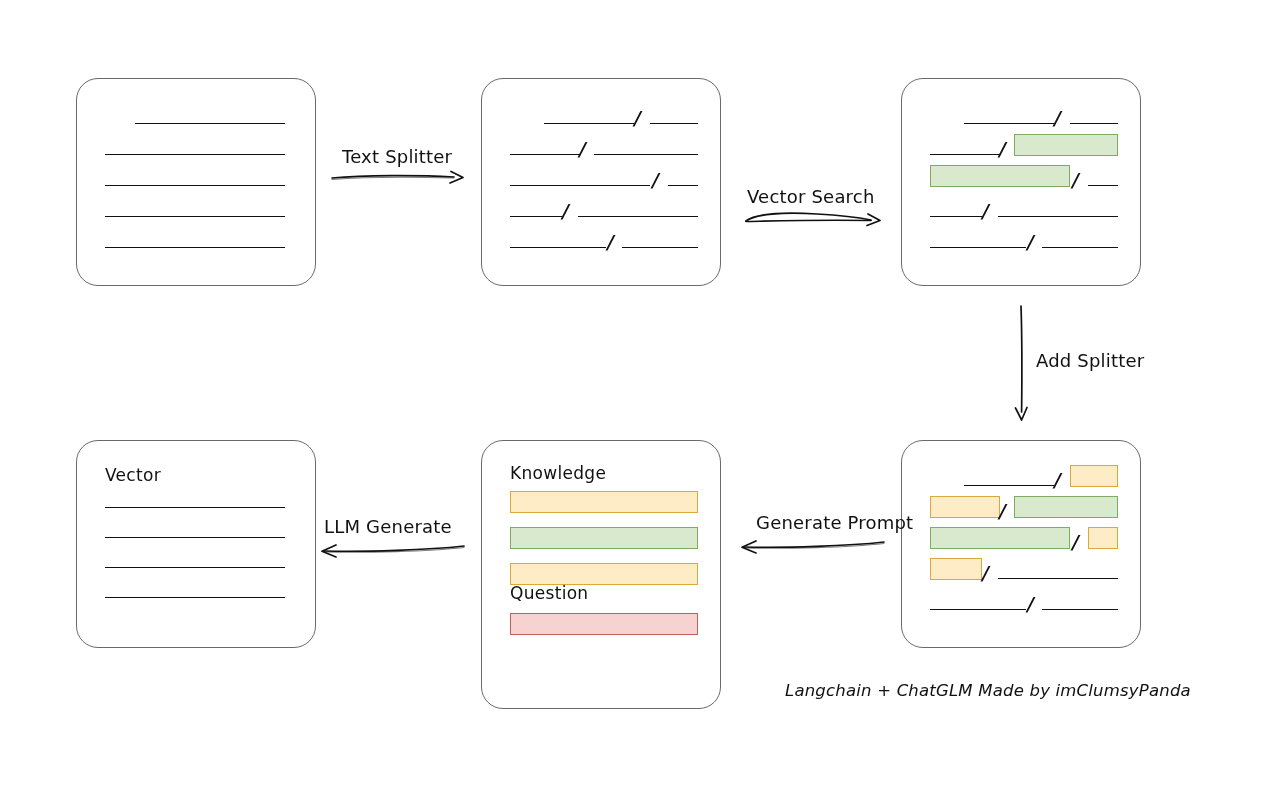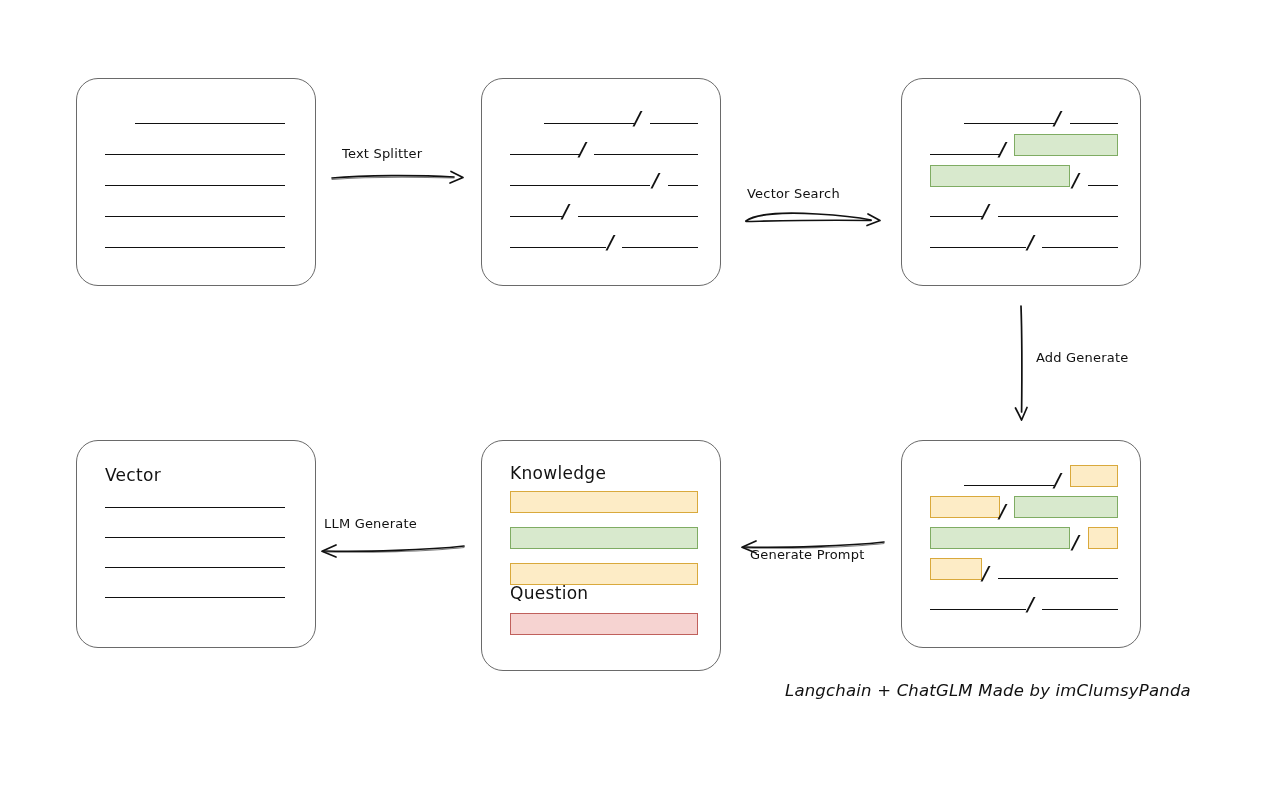--- a/index.html
+++ b/index.html
@@ -65,21 +65,21 @@
     white-space: nowrap;
   }
 
   
   .arrow {
     position: absolute;
   }
   .arrow svg { display: block; overflow: visible; }
   .arrow-label {
     position: absolute;
-    font-size: 13px;
+    font-size: 18px;
     letter-spacing: .2px;
     white-space: nowrap;
     color: #111111;
   }
 
   
   .caption {
     position: absolute;
     font-size: 16.5px;
     letter-spacing: .2px;
@@ -152,21 +152,21 @@
       <div class="seg" style="left: 28px; top: 137px; width: 52px;"></div>
       <div class="seg" style="left: 96px; top: 137px; width: 120px;"></div>
       <div class="slash" style="left: 80px; top: 137px;">/</div>
       <div class="seg" style="left: 28px; top: 168px; width: 96px;"></div>
       <div class="seg" style="left: 140px; top: 168px; width: 76px;"></div>
       <div class="slash" style="left: 125px; top: 168px;">/</div>
     </div>
 </div>
 
 <div class="arrow" style="left:1008px; top:304px; width:40px; height:118px;">
-  <div class="arrow-label" style="left:28px; top:46px;">Add Generate</div>
+  <div class="arrow-label" style="left:28px; top:46px;">Add Splitter</div>
   <svg width="40" height="118" viewBox="0 0 40 118">
     <path d="M13,2 C14.2,36 14,74 13.6,108" fill="none" stroke="#111" stroke-width="1.7" stroke-linecap="round"></path>
     <path d="M7.5,104 L13.6,116 L19,103.5" fill="none" stroke="#111" stroke-width="1.7" stroke-linejoin="round" stroke-linecap="round"></path>
   </svg>
 </div>
 
 <div class="card" style="left:901px; top:440px; width:240px; height:208px;">
   <div id="lines-context_chunks">
       <div class="seg" style="left: 62px; top: 44px; width: 90px;"></div>
       <div class="chip yellow" style="left: 168px; top: 24px; width: 48px;"></div>
@@ -180,29 +180,29 @@
       <div class="seg" style="left: 96px; top: 137px; width: 120px;"></div>
       <div class="chip yellow" style="left: 28px; top: 117px; width: 52px;"></div>
       <div class="slash" style="left: 80px; top: 137px;">/</div>
       <div class="seg" style="left: 28px; top: 168px; width: 96px;"></div>
       <div class="seg" style="left: 140px; top: 168px; width: 76px;"></div>
       <div class="slash" style="left: 125px; top: 168px;">/</div>
     </div>
 </div>
 
 <div class="arrow" style="left:738px; top:516px; width:148px; height:40px;">
-  <div class="arrow-label" style="left:12px; top:-4px;margin-top:35px;">Generate Prompt</div>
+  <div class="arrow-label" style="left:18px; top:-4px;">Generate Prompt</div>
   <svg width="148" height="40" viewBox="0 0 148 40">
     <path d="M146,26 C110,30 48,32 6,31" fill="none" stroke="#111" stroke-width="1.7" stroke-linecap="round"></path>
     <path d="M146,27.5 C110,31.5 48,33 6,32" fill="none" stroke="#111" stroke-width="1.1" stroke-linecap="round" opacity="0.55"></path>
     <path d="M18,25 L4,31.3 L18,37" fill="none" stroke="#111" stroke-width="1.7" stroke-linejoin="round" stroke-linecap="round"></path>
   </svg>
 </div>
 
-<div class="card" style="left:481px; top:440px; width:240px; height:231px;">
+<div class="card" style="left:481px; top:440px; width:240px; height:269px;">
   <div id="prompt-body">
       <div class="card-heading" style="left: 28px; top: 22px;">Knowledge</div>
       <div class="card-heading" style="left: 28px; top: 142px;">Question</div>
       <div class="chip yellow" style="left: 28px; top: 50px; width: 188px;"></div>
       <div class="chip green" style="left: 28px; top: 86px; width: 188px;"></div>
       <div class="chip yellow" style="left: 28px; top: 122px; width: 188px;"></div>
       <div class="chip red" style="left: 28px; top: 172px; width: 188px;"></div>
     </div>
 </div>
 

